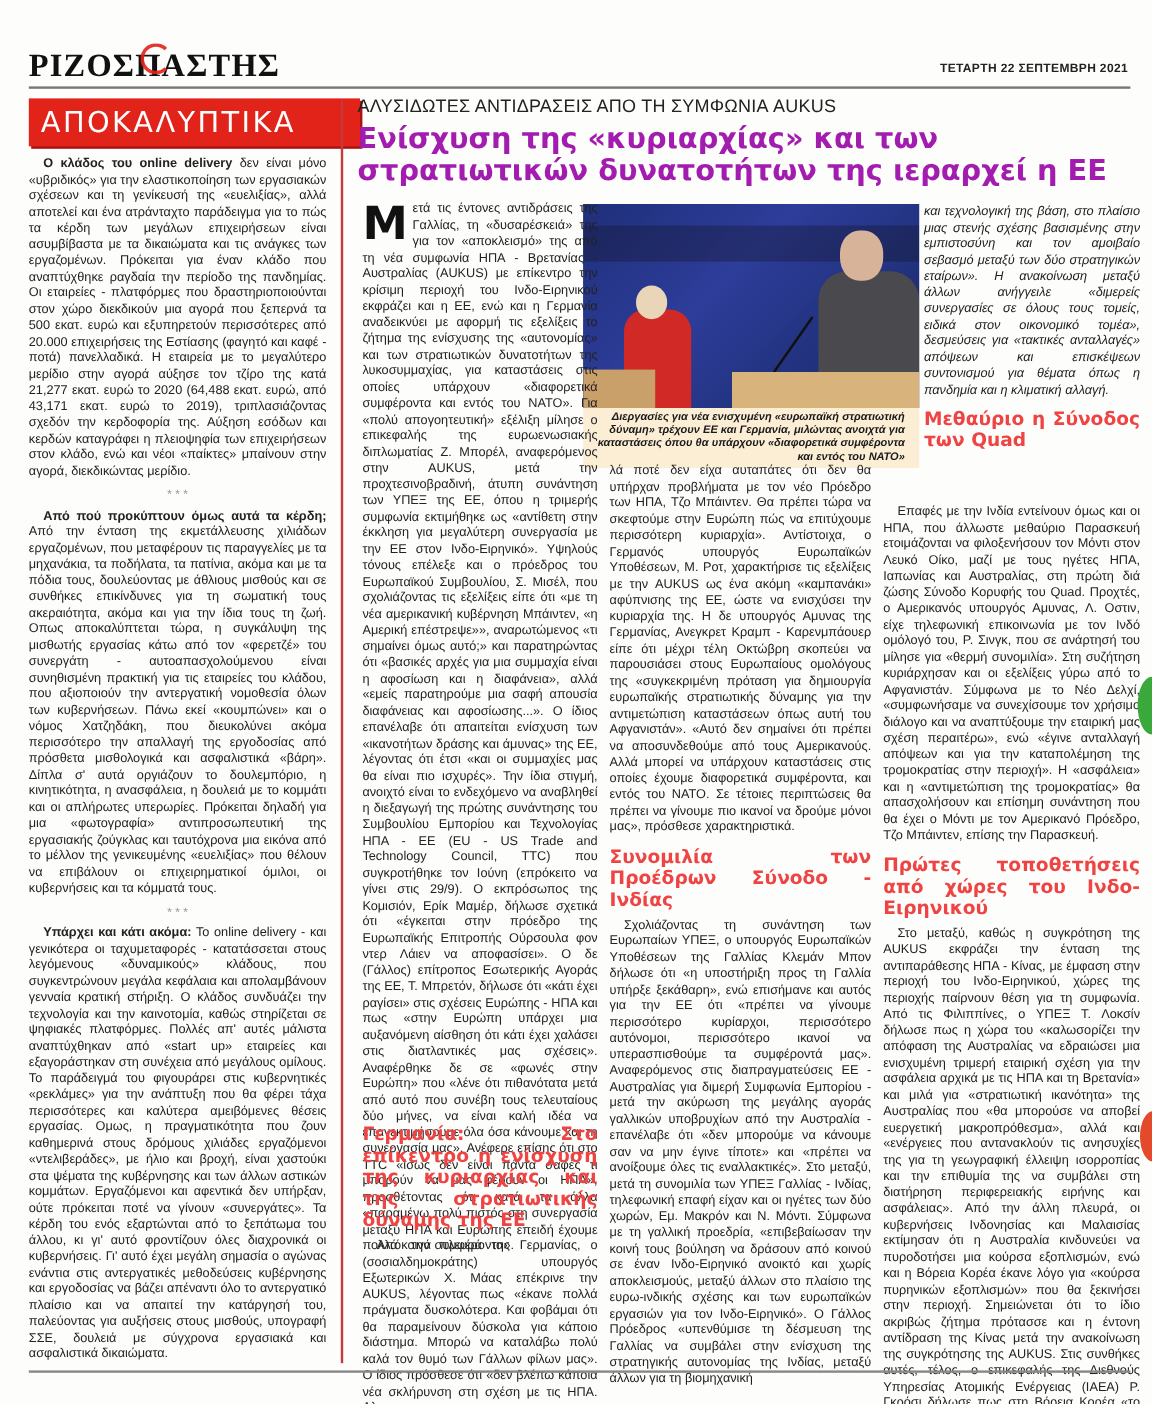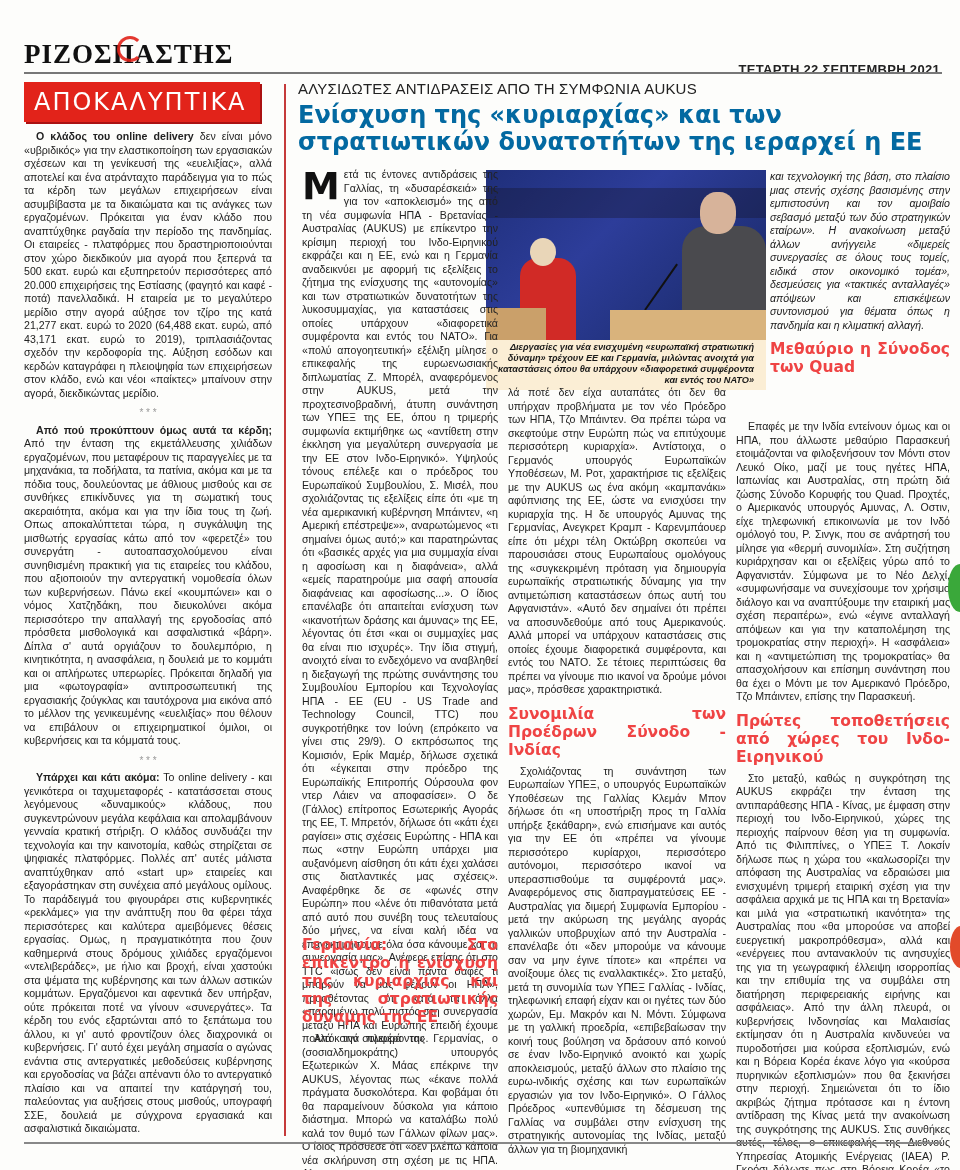--- a/index.html
+++ b/index.html
@@ -2,33 +2,33 @@
 <html><head>
 <meta charset="utf-8">
 <style>
 *{box-sizing:border-box;margin:0;padding:0}
 html,body{width:960px;height:1170px;background:#fff;overflow:hidden}
 body{font-family:"Liberation Sans",sans-serif;color:#1a1a1a;position:relative}
 .page{position:absolute;left:0;top:0;width:960px;height:1170px;background:#fdfdfb}
 .masthead{position:absolute;left:24px;top:38px;width:210px;height:32px}
 .logo{font-family:Liberation Serif, serif;font-weight:bold;font-size:27px;letter-spacing:1px;color:#111;line-height:32px;position:relative}
 .logo-mark{position:absolute;left:93px;top:-2px;width:26px;height:26px;border-radius:50%;border:3px solid #e2231a;border-right-color:transparent;opacity:.9}
-.date{position:absolute;right:20px;top:62px;font-size:13px;font-weight:bold;letter-spacing:.3px;color:#222}
+.date{position:absolute;right:20px;top:52px;font-size:10px;font-weight:bold;letter-spacing:.3px;color:#222}
 .topline{position:absolute;left:24px;right:18px;top:72px;height:2px;background:#777}
 .botline{position:absolute;left:24px;right:18px;top:1142px;height:2px;background:#888}
 .leftcol{position:absolute;left:24px;top:82px;width:248px}
-.kicker-box{background:#e2231a;color:#fff;height:40px;width:236px;padding-left:10px;font-family:"DejaVu Sans",sans-serif;font-size:24px;line-height:40px;letter-spacing:2px;box-shadow:2px 2px 0 #a11}
+.kicker-box{background:#e2231a;color:#fff;height:40px;width:276px;padding-left:10px;font-family:"DejaVu Sans",sans-serif;font-size:24px;line-height:40px;letter-spacing:2px;box-shadow:2px 2px 0 #a11}
 .left-head{font-family:"DejaVu Sans",sans-serif;font-weight:bold;font-size:19px;line-height:22px;text-align:center;margin-top:6px;color:#111}
 .body-text{font-size:10.6px;line-height:13.5px;text-align:justify;color:#222}
 .body-text p{text-indent:12px}
 .stars{text-align:center;color:#999;font-size:10px;margin:6px 0 4px}
 .vrule{position:absolute;left:284px;top:84px;width:2px;height:1052px;background:#c53a3a}
 .main{position:absolute;left:298px;top:80px;width:650px}
 .overline{font-size:15px;letter-spacing:.2px;color:#222;line-height:18px}
-.headline{font-family:"DejaVu Sans",sans-serif;font-weight:bold;font-size:24px;line-height:27px;color:#0369a1;margin-top:4px}
+.headline{font-family:"DejaVu Sans",sans-serif;font-weight:bold;font-size:24px;line-height:27px;color:#a21caf;margin-top:4px}
 .col{position:absolute}
 .c1{left:302px;top:168px;width:196px}
 .c2{left:508px;top:386px;width:218px}
 .c3{left:736px;top:170px;width:214px}
 .c1b{left:302px;top:936px;width:196px}
 .photo{position:absolute;left:486px;top:170px;width:280px;height:170px;overflow:hidden;background:#2a3a8a}
 .photo .bg{position:absolute;inset:0;background:linear-gradient(135deg,#1f2f7a 0%,#2d3d9a 40%,#22327e 70%,#1a2560 100%)}
 .photo .stripe{position:absolute;left:0;top:18px;width:280px;height:30px;background:rgba(20,20,40,.35)}
 .podium1{position:absolute;left:0;top:138px;width:60px;height:32px;background:#caa06a}
 .podium2{position:absolute;left:124px;top:140px;width:156px;height:30px;background:#d9b37c}

